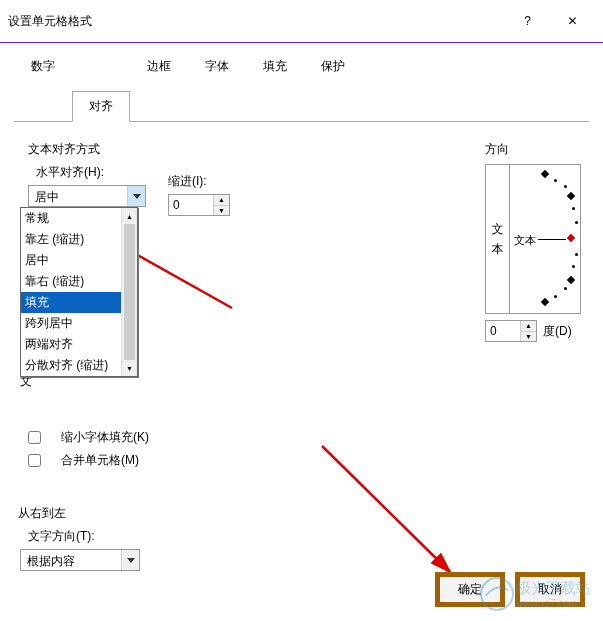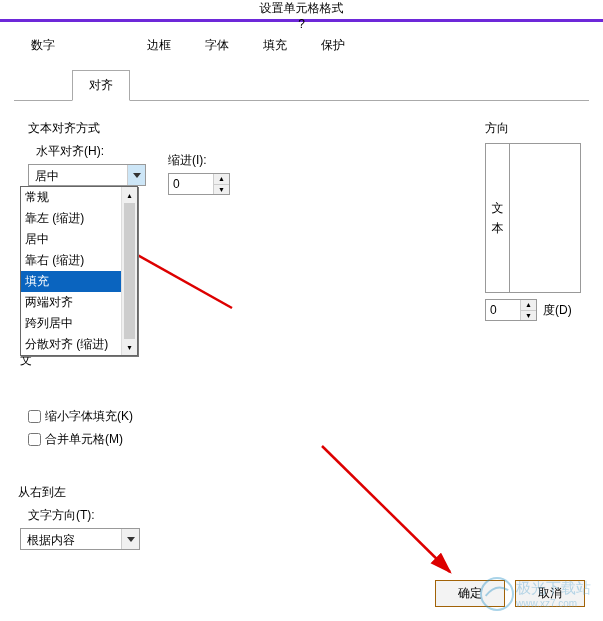--- a/index.html
+++ b/index.html
@@ -7,26 +7,25 @@
   font-family: "Microsoft YaHei", "SimSun", sans-serif;
   font-size: 12px;
   background: #fff;
   color: #000;
   width: 603px;
   height: 621px;
   position: relative;
   overflow: hidden;
 }
 .titlebar {
-  height: 22px;
+  height: 43px;
   display: flex;
   align-items: center;
   padding: 0 8px;
-  border-bottom: 3px solid #6d28d9;
-  flex-direction: column;
+  border-bottom: 1px solid #6d28d9;
 }
 .titlebar .title { flex: 1; font-size: 12px; }
 .titlebar .btn {
   width: 45px;
   height: 30px;
   display: flex;
   align-items: center;
   justify-content: center;
   cursor: pointer;
 }
@@ -134,21 +133,21 @@
   border: none;
   width: 44px;
   padding: 0 4px;
   font-family: inherit;
   font-size: 12px;
   outline: none;
 }
 .spinner .spins { display: flex; flex-direction: column; width: 16px; border-left: 1px solid #ccc; }
 .spinner .spinbtn { flex: 1; display: flex; align-items: center; justify-content: center; font-size: 7px; background: #f0f0f0; cursor: pointer; }
 .spinner .spinbtn:first-child { border-bottom: 1px solid #ccc; }
-.ctrl-row { margin: 6px 0 6px 8px; display: flex; align-items: center; gap: 4px; }
+.ctrl-row { margin: 6px 0 6px 8px; display: flex; align-items: center; gap: 20px; }
 .ctrl-row input[type=checkbox] { width: 13px; height: 13px; }
 
 .direction-box {
   position: absolute;
   right: 22px;
   top: 82px;
   width: 96px;
 }
 .direction-box .head { margin-bottom: 6px; }
 .orient {
@@ -188,21 +187,21 @@
 .footer {
   position: absolute;
   bottom: 14px;
   right: 18px;
   display: flex;
   gap: 10px;
 }
 .footer .fbtn {
   min-width: 70px;
   padding: 4px 14px;
-  border: 1px solid #a16207;
+  border: 5px solid #a16207;
   background: #f3f3f3;
   cursor: pointer;
   text-align: center;
 }
 
 .watermark {
   position: absolute;
   right: 12px;
   bottom: 10px;
   display: flex;
@@ -285,22 +284,22 @@
     </div>
   </div>
 
   
   <div class="dropdown">
     <div class="item">常规</div>
     <div class="item">靠左 (缩进)</div>
     <div class="item">居中</div>
     <div class="item">靠右 (缩进)</div>
     <div class="item sel">填充</div>
+    <div class="item">跨列居中</div>
     <div class="item">两端对齐</div>
-    <div class="item">跨列居中</div>
     <div class="item">分散对齐 (缩进)</div>
     <div class="scroll">
       <div class="sbtn">▴</div>
       <div class="thumb"></div>
       <div class="sbtn" style="position:absolute;bottom:0;left:0;right:0">▾</div>
     </div>
   </div>
 
   
   <div class="truncated">文</div>
@@ -331,20 +330,37 @@
   </div>
 
   
   <div class="direction-box" style="top:18px;">
     <div class="head">方向</div>
     <div class="orient">
       <div class="vert">
         <span>文</span>
         <span>本</span>
       </div>
+      <div class="dial">
+        <span style="position:absolute;left:4px;top:68px;font-size:11px">文本</span>
+        <div style="position:absolute;left:28px;top:74px;width:28px;height:1px;background:#000"></div>
+        <div class="diamond red" style="left:58px;top:70px"></div>
+        <div class="diamond" style="left:32px;top:6px"></div>
+        <div class="diamond" style="left:58px;top:28px"></div>
+        <div class="diamond" style="left:58px;top:112px"></div>
+        <div class="diamond" style="left:32px;top:134px"></div>
+        <div class="dot" style="left:44px;top:14px"></div>
+        <div class="dot" style="left:54px;top:20px"></div>
+        <div class="dot" style="left:62px;top:42px"></div>
+        <div class="dot" style="left:65px;top:56px"></div>
+        <div class="dot" style="left:65px;top:88px"></div>
+        <div class="dot" style="left:62px;top:100px"></div>
+        <div class="dot" style="left:54px;top:122px"></div>
+        <div class="dot" style="left:44px;top:130px"></div>
+      </div>
     </div>
     <div class="angle-row">
       <div class="spinner">
         <input type="text" style="width: 34px;" value="0">
         <div class="spins">
           <div class="spinbtn">▲</div>
           <div class="spinbtn">▼</div>
         </div>
       </div>
       <span>度(D)</span>

